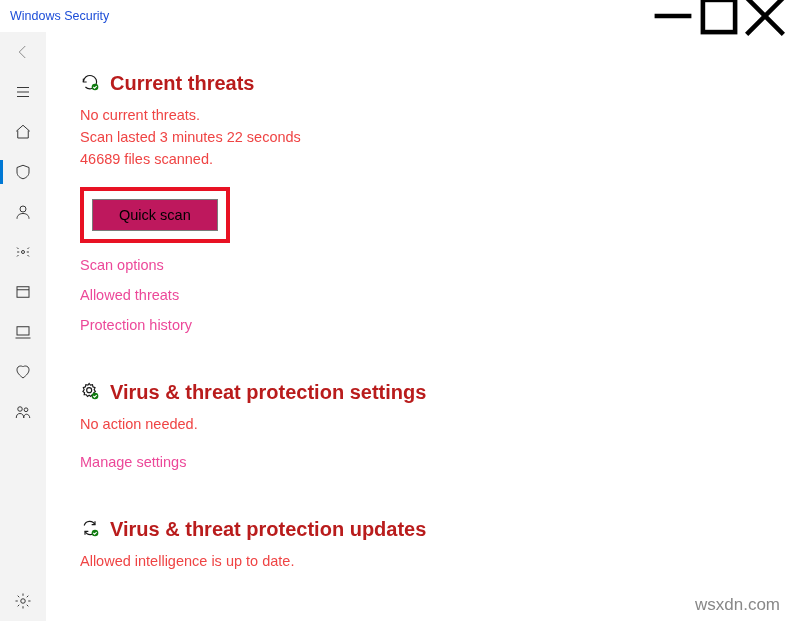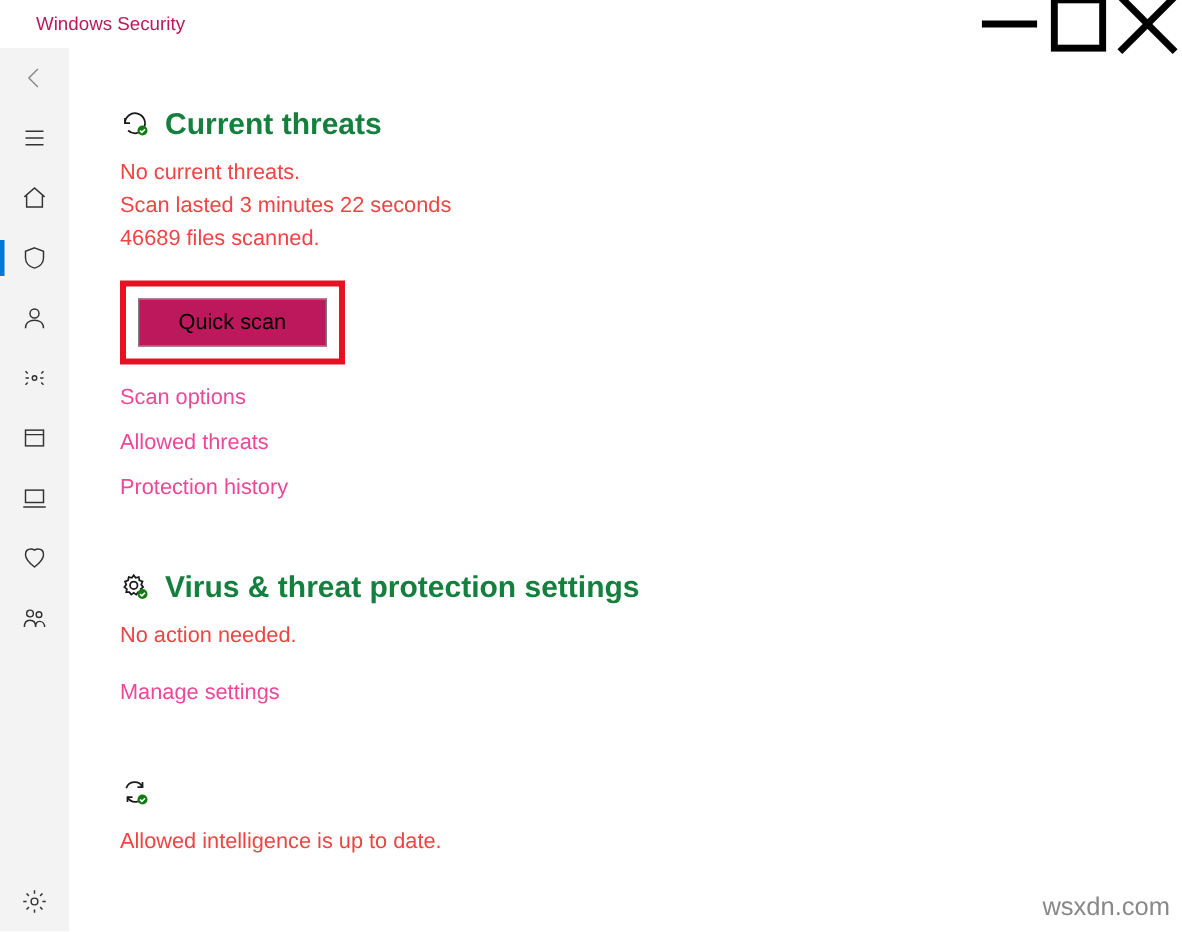--- a/index.html
+++ b/index.html
@@ -10,23 +10,23 @@
     background: #fff;
     width: 788px;
     height: 621px;
     overflow: hidden;
     position: relative;
   }
   .titlebar {
     height: 32px;
     display: flex;
     align-items: center;
-    padding-left: 24px;
+    padding-left: 10px;
     font-size: 12.5px;
-    color: #be185d;
+    color: #1d4ed8;
   }
   .titlebar .spacer { flex: 1; }
   .win-btn {
     width: 46px; height: 32px;
     display: flex; align-items: center; justify-content: center;
     font-family: "Segoe MDL2 Assets", Arial, sans-serif;
     font-size: 10px;
   }
   .win-btn svg { display:block; }
   .app {
@@ -63,21 +63,21 @@
     padding: 40px 0 0 34px;
     overflow-y: auto;
   }
   .section { margin-bottom: 48px; max-width: 640px; }
   .sec-head {
     display: flex; align-items: center; gap: 10px;
     margin-bottom: 10px;
   }
   .sec-head svg { width: 20px; height: 20px; }
   .sec-title {
-    font-size: 20px; font-weight: 600; color: #15803d;
+    font-size: 20px; font-weight: 600; color: #b91c1c;
   }
   .body-text { font-size: 14.5px; color: #ef4444; line-height: 1.45; }
   .body-line { margin-bottom: 1px; }
   .qs-highlight {
     border: 4px solid #e81123;
     display: inline-block;
     padding: 8px 8px;
     margin-top: 16px;
     margin-bottom: 14px;
   }
@@ -244,20 +244,21 @@
         <span>
           <svg viewBox="0 0 24 24" fill="none" stroke="#1a1a1a" stroke-width="1.4">
             <path d="M5 9 A7 7 0 0 1 18 8"></path>
               <path d="M18 4 V8 H14"></path>
             <path d="M19 15 A7 7 0 0 1 6 16"></path>
               <path d="M6 20 V16 H10"></path>
             <circle cx="18" cy="18" r="4" fill="#107c10" stroke="none"></circle>
             <path d="M16 18 L17.5 19.5 L20 17" stroke="#fff" stroke-width="1.3"></path>
           </svg>
         </span>
+        <h2 class="sec-title">Virus &amp; threat protection updates</h2>
       </div>
       <div class="body-text body-line">Allowed intelligence is up to date.</div>
     </div>
 
   </div>
 </div>
 
 <div class="watermark">wsxdn.com</div>
 
 </body></html>

